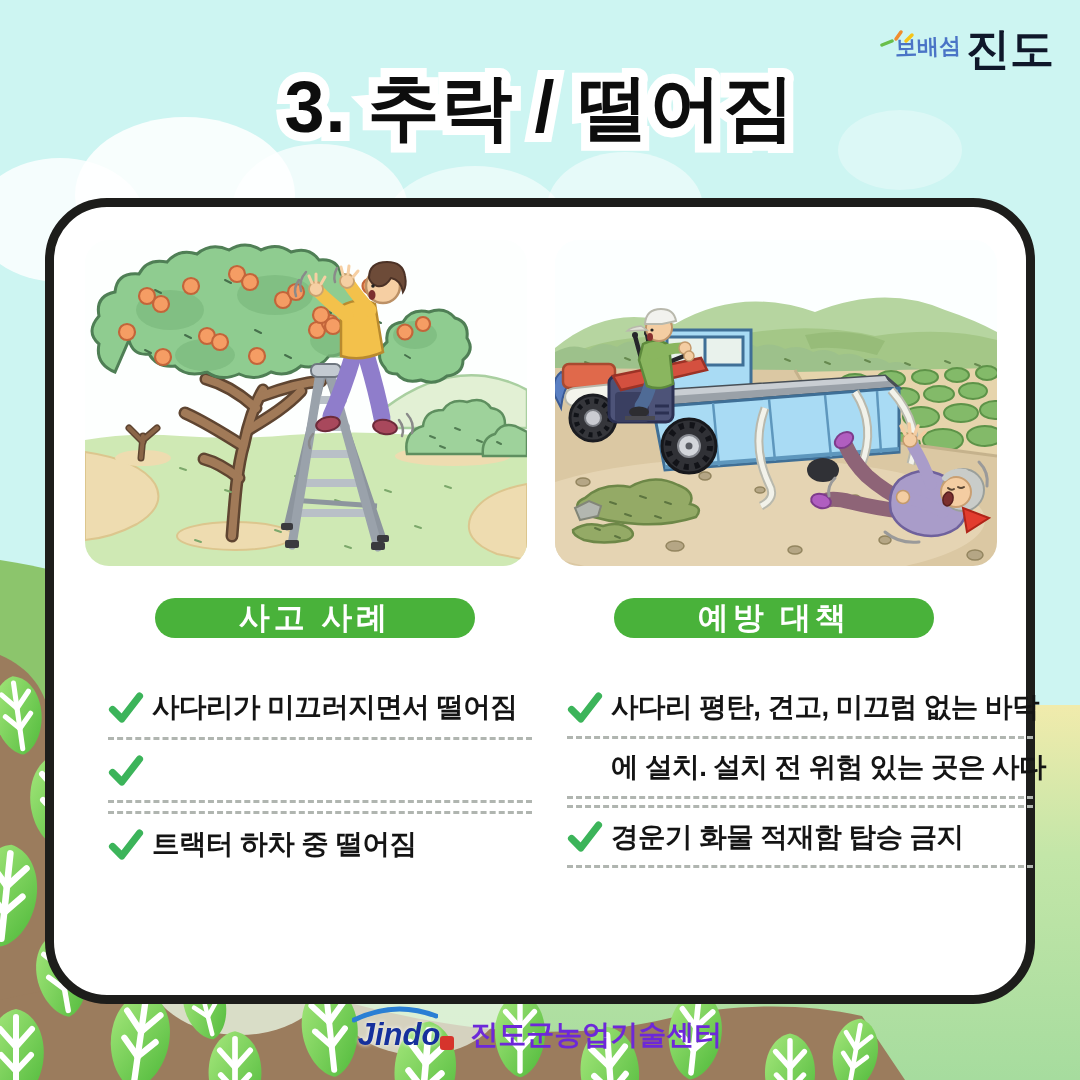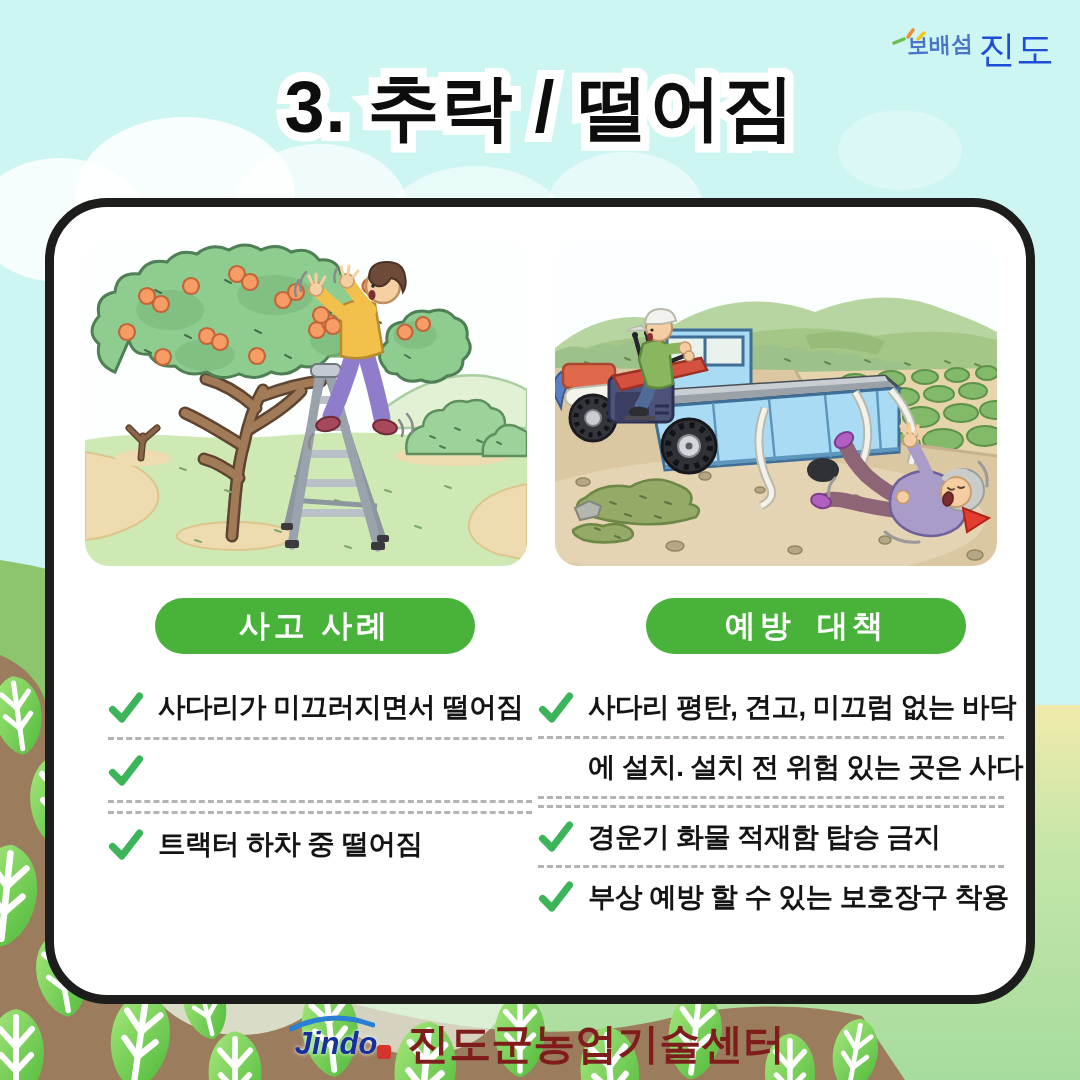--- a/index.html
+++ b/index.html
@@ -11,55 +11,55 @@
   .title-inner{position:relative;display:inline-block;font-size:72px;font-weight:700;
     letter-spacing:1px;line-height:1.15;}
   .title .halo{position:absolute;inset:0;color:#ffffff;-webkit-text-stroke:18px #ffffff;
     text-shadow:0 0 6px #fff,0 0 10px #fff;}
   .title .ink{position:relative;color:#0d0d0d;}
 
   
   .brand{position:absolute;top:30px;right:26px;display:flex;align-items:flex-end;gap:5px;z-index:3;}
   .brand .sparkles{width:36px;height:22px;position:relative;top:-16px;margin-right:-26px;}
   .brand .island{color:#4a74c6;font-size:22px;font-weight:700;padding-bottom:5px;transform:rotate(-2deg);}
-  .brand .bname{color:#1d4ed8;font-size:38px;font-weight:400;line-height:.85;}
+  .brand .bname{color:#0f172a;font-size:44px;font-weight:700;line-height:.85;}
 
   
   .card{position:absolute;left:45px;top:198px;width:990px;height:806px;background:#ffffff;
     border:9px solid #1d1d1b;border-radius:62px;box-sizing:border-box;z-index:2;}
   .panel{position:absolute;width:442px;height:326px;border-radius:24px;overflow:hidden;background:#fcfeff;}
   .panel svg{width:100%;height:100%;display:block;}
   .panel.pl{left:31px;top:33px;} .panel.pr{left:501px;top:33px;}
 
-  .badge{position:absolute;top:391px;width:320px;height:56px;border-radius:999px;background:#49b23a;
+  .badge{position:absolute;top:391px;width:320px;height:40px;border-radius:999px;background:#49b23a;
     color:#ffffff;font-weight:800;font-size:31px;letter-spacing:4px;display:flex;align-items:center;
     justify-content:center;}
-  .badge.bl{left:101px;} .badge.br{left:592px;font-family:Liberation Mono, monospace;}
+  .badge.bl{left:101px;} .badge.br{left:560px;}
 
   .list{position:absolute;top:478px;}
   .list.left-list{left:54px;width:424px;}
-  .list.right-list{left:484px;width:466px;}
-  .row{height:44px;display:flex;align-items:center;gap:14px;}
+  .list.right-list{left:513px;width:466px;}
+  .row{height:44px;display:flex;align-items:center;gap:8px;}
   .row .txt{font-size:27.5px;font-weight:700;color:#141414;white-space:nowrap;letter-spacing:-0.5px;}
   .chk{width:36px;height:31px;flex:0 0 36px;}
   .chk path{fill:none;stroke:#3cb45a;stroke-width:7;stroke-linecap:round;stroke-linejoin:round;}
   .row.cont .chk{visibility:hidden;}
   .dash{border-top:3px dashed #b0b5b0;}
   .left-list .dash{margin:8px 0;}
   .right-list .dash{margin:6.5px 0;}
 
   
   .footer{position:absolute;left:0;right:0;top:1016px;display:flex;justify-content:center;
     align-items:center;gap:16px;z-index:3;}
   .jlogo{position:relative;display:inline-flex;align-items:flex-end;}
   .jlogo .swoosh{position:absolute;top:-11px;left:-6px;width:86px;height:18px;}
   .jtext{color:#16309c;font-style:italic;font-weight:900;font-size:31px;letter-spacing:0;
     text-shadow:0 0 4px #fff;}
   .jmark{width:14px;height:14px;background:#d6342c;border-radius:3px;display:inline-block;margin-bottom:3px;}
-  .org{font-size:42px;font-weight:800;color:#7f1d1d;letter-spacing:0;}
+  .org{font-size:28px;font-weight:800;color:#6d28d9;letter-spacing:0;}
 </style>
 </head>
 <body>
 
 <svg class="bg" viewBox="0 0 1080 1080" preserveAspectRatio="none">
   <defs>
     <linearGradient id="gYG" x1="0" y1="0" x2="0" y2="1">
       <stop offset="0" stop-color="#f1ebac"></stop>
         <stop offset="0.4" stop-color="#c3e6a8"></stop>
         <stop offset="1" stop-color="#a6dc9e"></stop>
@@ -516,26 +516,20 @@
     </div>
     <div class="dash"></div>
     <div class="dash"></div>
     <div class="row">
       <svg class="chk" viewBox="0 0 34 30">
           <path d="M4 17 L13 26 L30 4"></path>
         </svg>
       <span class="txt">경운기 화물 적재함 탑승 금지</span>
     </div>
     <div class="dash"></div>
-    <div class="row">
-      <svg class="chk" viewBox="0 0 34 30">
-          <path d="M4 17 L13 26 L30 4"></path>
-        </svg>
-      <span class="txt">부상 예방 할 수 있는 보호장구 착용</span>
-    </div>
   </div>
 </div>
 
 <div class="footer">
   <span class="jlogo">
     <svg class="swoosh" viewBox="0 0 86 18">
       <path d="M2,14 Q43,-6 84,10" fill="none" stroke="#2a7fd4" stroke-width="5" stroke-linecap="round"></path>
     </svg>
     <span class="jtext">Jindo</span>
     <span class="jmark"></span>

